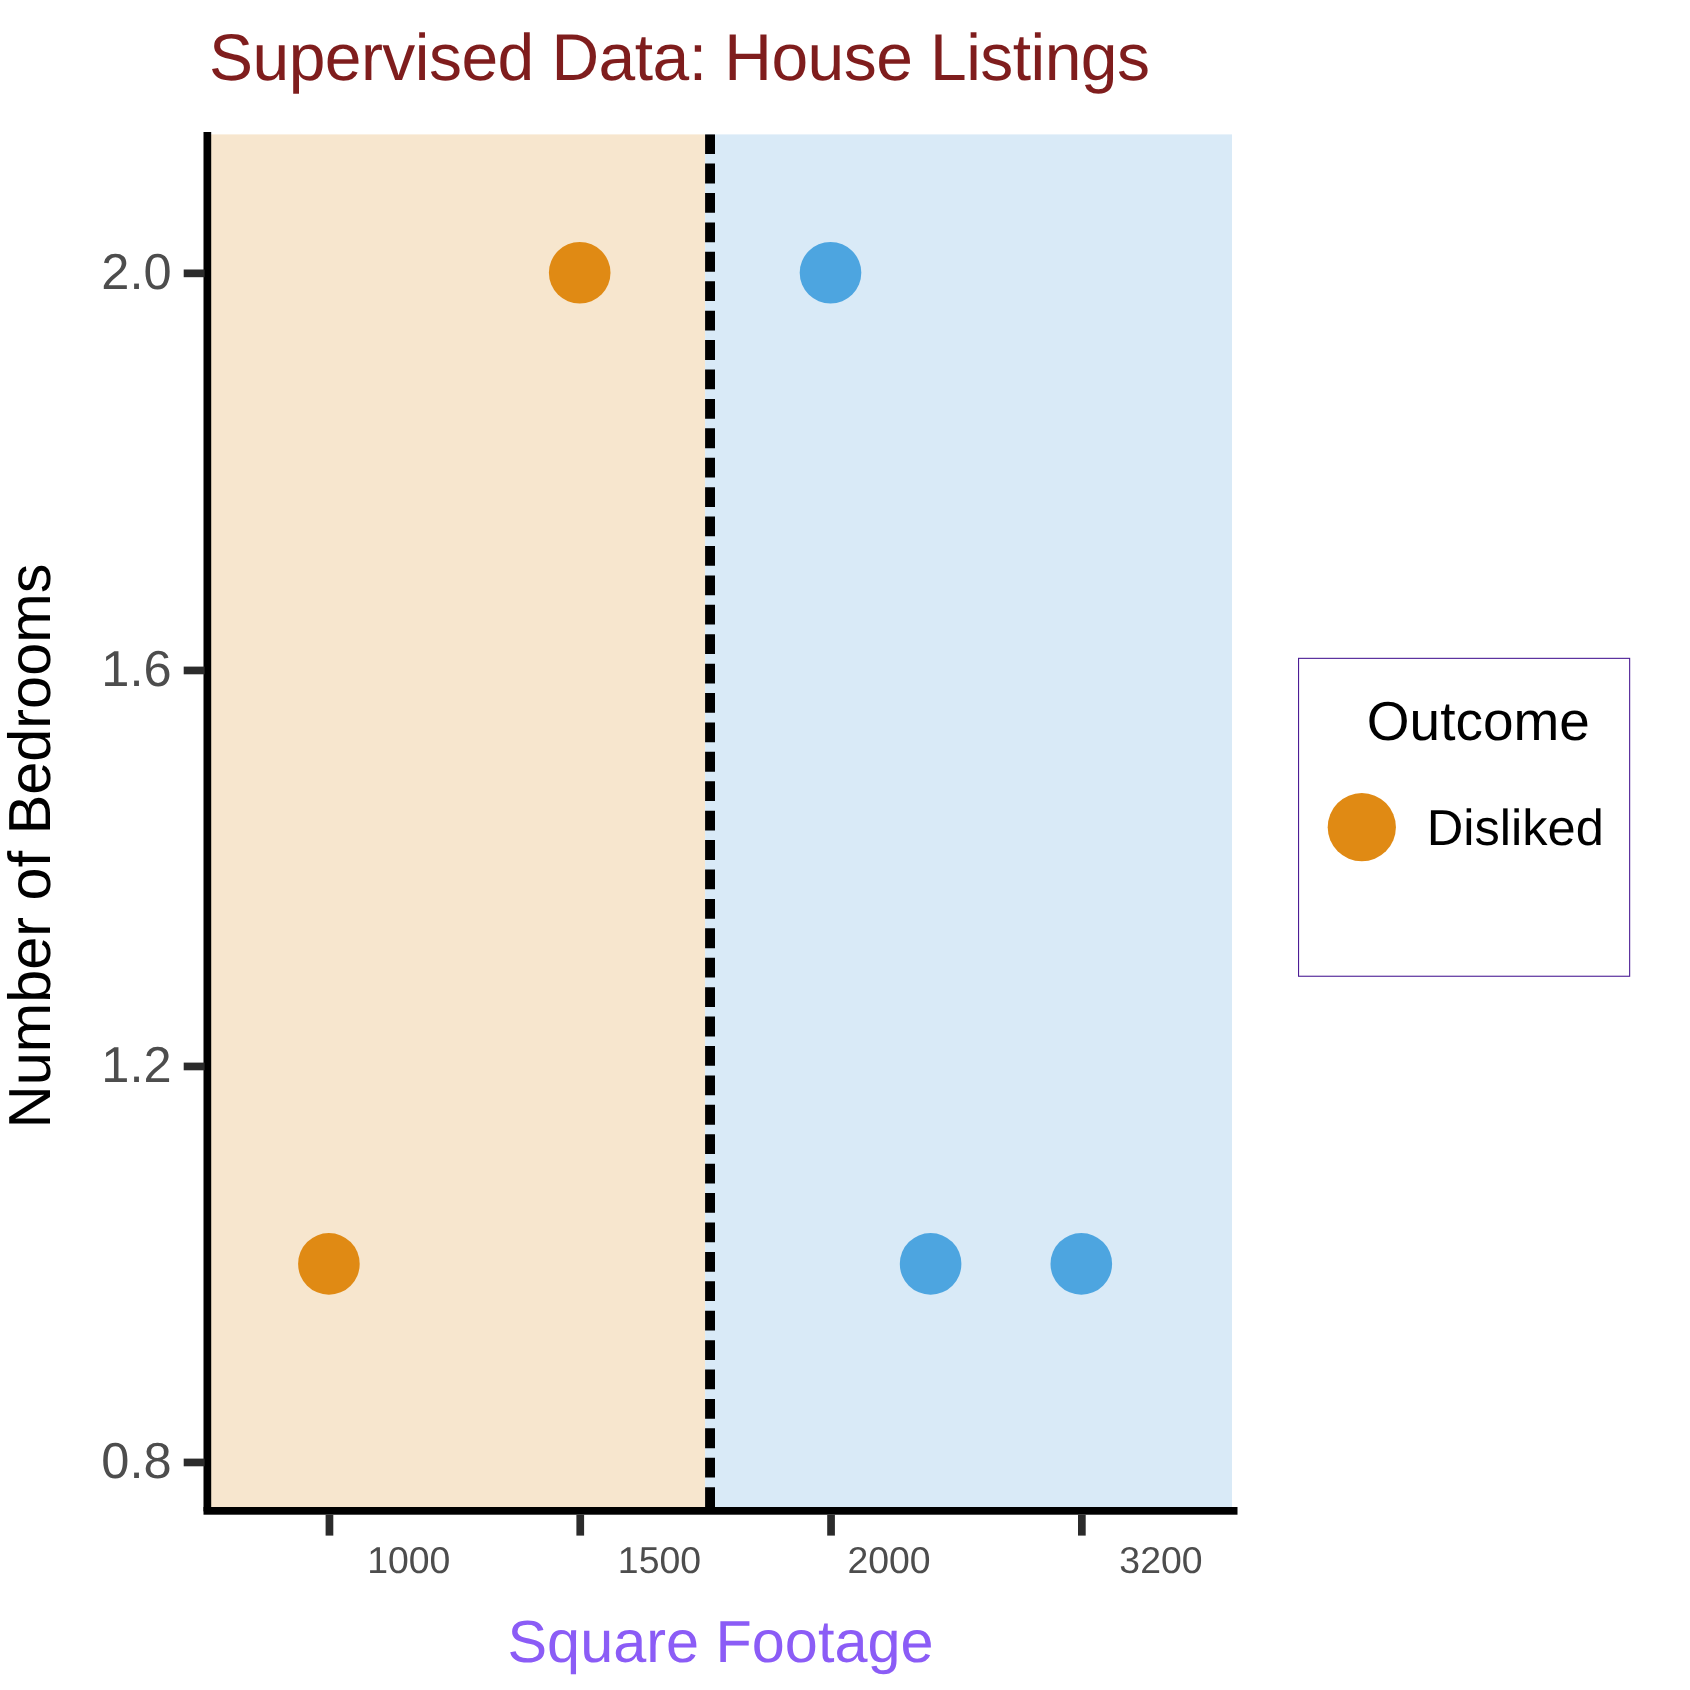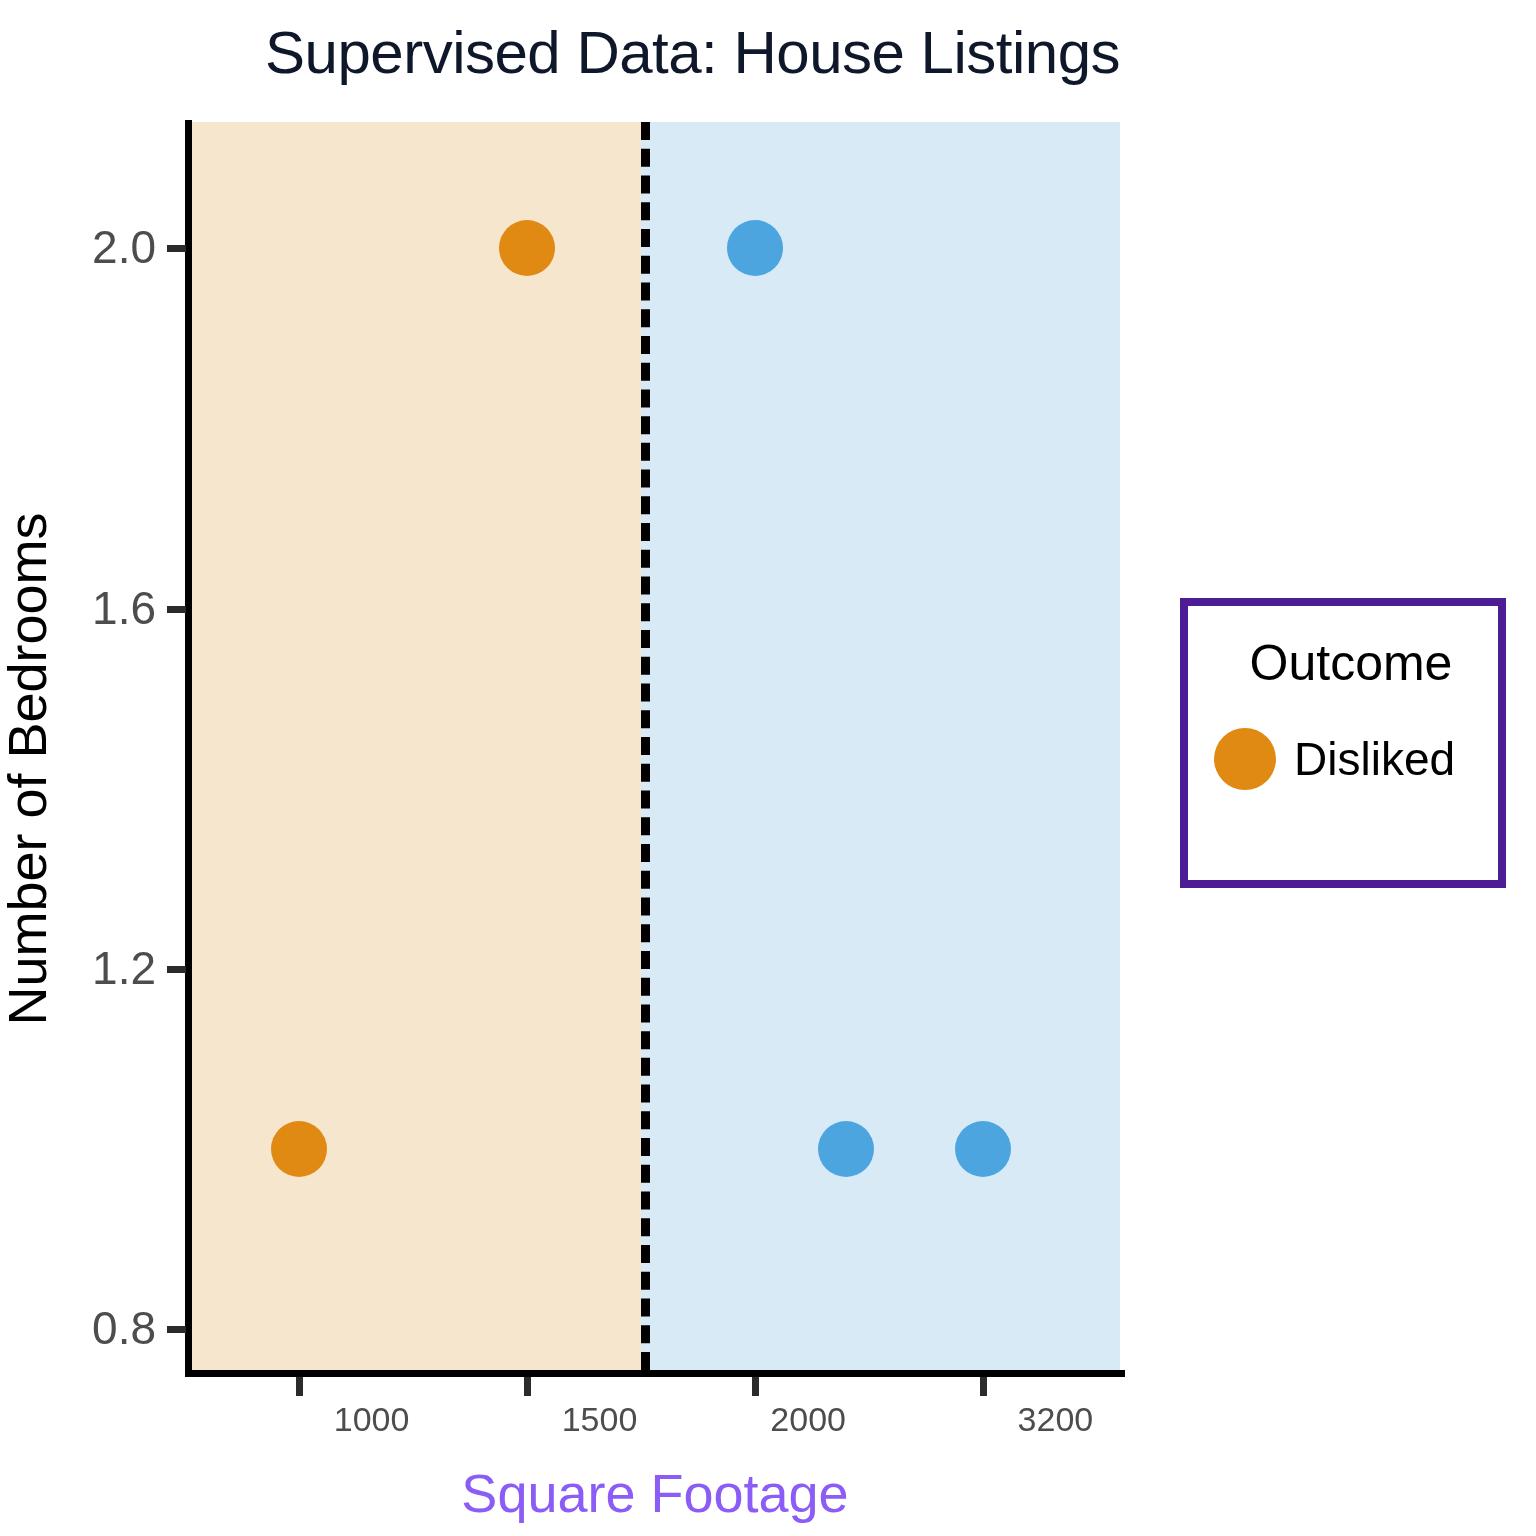--- a/index.html
+++ b/index.html
@@ -19,23 +19,23 @@
     height: 1536px;
     background: #FFFFFF;
   }
 
   
   #chart-title {
     position: absolute;
     left: 190px;
     top: 18px;
     width: 930px;
-    text-align: right;
+    text-align: left;
     font-size: 60px;
-    color: #0f172a;
+    color: #7f1d1d;
     white-space: nowrap;
     letter-spacing: -0.5px;
   }
 
   
   #panel {
     position: absolute;
     left: 190px;
     top: 122px;
     width: 930px;
@@ -137,24 +137,24 @@
     white-space: nowrap;
     transform: rotate(-90deg);
     transform-origin: center center;
   }
 
   
   #legend {
     position: absolute;
     left: 1180px;
     top: 598px;
-    width: 326px;
+    width: 302px;
     height: 290px;
     background: #FFFFFF;
-    border: 8px solid #4c1d95;
+    border: 1px solid #4c1d95;
     box-sizing: border-box;
   }
   #legend-title {
     position: absolute;
     left: 0;
     top: 28px;
     width: 326px;
     text-align: center;
     font-size: 50px;
     color: #000000;
@@ -180,21 +180,21 @@
   }
   .legend-swatch {
     width: 62px;
     height: 62px;
     border-radius: 50%;
   }
   .legend-label {
     font-size: 46px;
     color: #000000;
     white-space: nowrap;
-    margin-left: 10px;
+    margin-left: 20px;
   }
 </style>
 </head>
 <body>
 
 <div id="figure">
 
   <div id="chart-title">Supervised Data: House Listings</div>
 
   <div id="panel">

